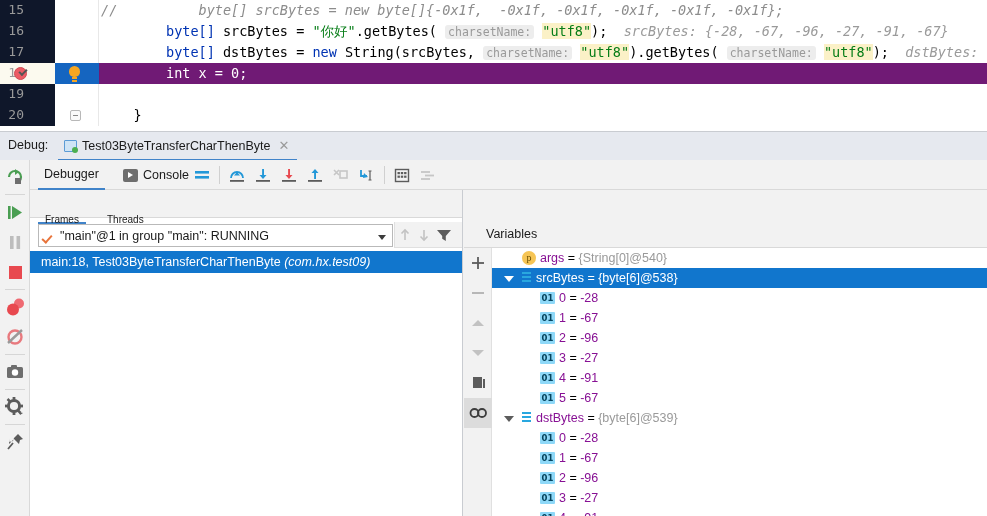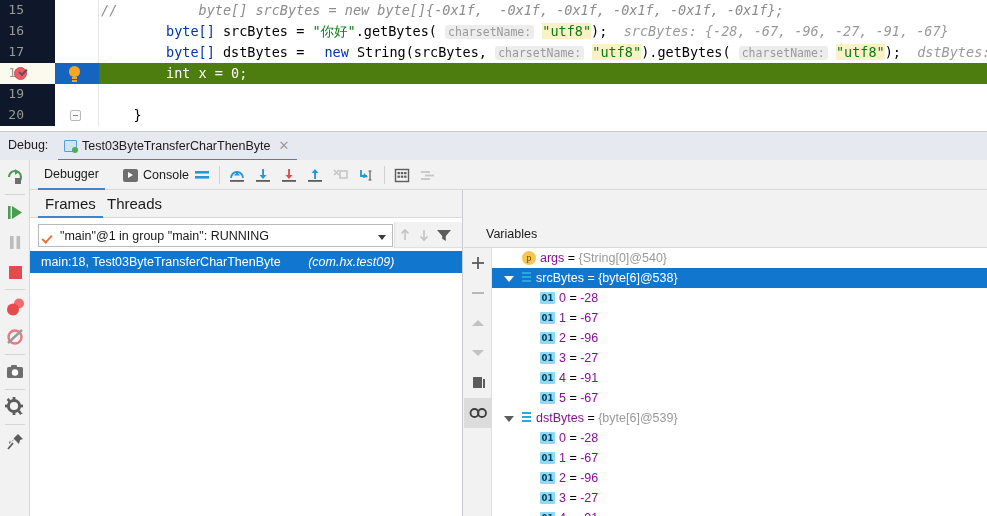--- a/index.html
+++ b/index.html
@@ -32,22 +32,22 @@
   .gutter-icons {
     position: absolute; left: 55px; top: 0; width: 44px; height: 21px;
     background: #ffffff;
     border-right: 1px solid #e8e8e8;
   }
   .code-row.active .gutter-icons { background: #1565c0; border-right-color:#1565c0;}
   .code-text {
     position: absolute; left: 99px; top: 0; right: 0; height: 21px;
     padding-left: 2px; white-space: pre; line-height: 21px;
   }
-  .code-row.active .code-text { background: #4d7c0f; color: #ffffff; }
-  .k  { color: #0033b3; margin-left: 12px; }      
+  .code-row.active .code-text { background: #701a75; color: #ffffff; }
+  .k  { color: #0033b3; }      
   .ty { color: #0033b3; }      
   .id { color: #000000; }
   .str{ color: #067d17; }
   .cmt{ color: #8c8c8c; font-style: italic; }
   .hint {
     color: #9a9a9a; background: #ededed; border-radius: 3px;
     padding: 0 3px; font-size: 11.5px;
   }
   .strhl { color: #067d17; background: #fbf1c7; }
   .inline-val { color: #9a9a9a; font-style: italic; }
@@ -155,21 +155,21 @@
   .frames-pane {
     position: absolute; left: 30px; top: 30px; width: 433px; bottom: 0;
     background: #ffffff; border-right: 1px solid #c9ccd1;
   }
   .ft-bar {
     position: absolute; left: 0; top: 0; width: 100%; height: 28px;
     background: #f2f2f2; border-bottom: 1px solid #d9d9d9;
   }
   .ftab {
     position: absolute; top: 0; height: 28px; line-height: 27px;
-    font-size: 15px; color: #1a1a1a; padding: 0 7px;
+    font-size: 10px; color: #1a1a1a; padding: 16px 7px;
   }
   .ftab.sel { border-bottom: 2px solid #4083c9; }
   .thread-sel {
     position: absolute; left: 8px; top: 34px; width: 355px; height: 23px;
     background: #ffffff; border: 1px solid #b9b9b9;
     display: flex; align-items: center; padding: 0 4px; gap: 5px;
     font-size: 12.5px; color: #1a1a1a;
   }
   .chk {
     width: 12px; height: 12px; position: relative; flex: none;
@@ -183,21 +183,21 @@
   .caret-dn {
     position: absolute; right: 6px; top: 10px;
     border-left: 4.5px solid transparent; border-right: 4.5px solid transparent;
     border-top: 5px solid #3c3c3c;
   }
   .frame-row {
     position: absolute; left: 0; top: 61px; width: 100%; height: 22px;
     background: #1176cd; color: #ffffff;
     font-size: 12.5px; line-height: 22px; padding-left: 11px;
   }
-  .frame-row .pkg { font-style: italic; margin-left: 24px; }
+  .frame-row .pkg { font-style: italic; }
   .frame-tools {
     position: absolute; right: 0; top: 32px; width: 68px; height: 26px;
     background: #f2f2f2; border-bottom:1px solid #e0e0e0; border-left:1px solid #e0e0e0;
   }
 
   
   .vars-pane {
     position: absolute; left: 464px; top: 30px; right: 0; bottom: 0;
     background: #84cc16;
     margin-top: 32px;

